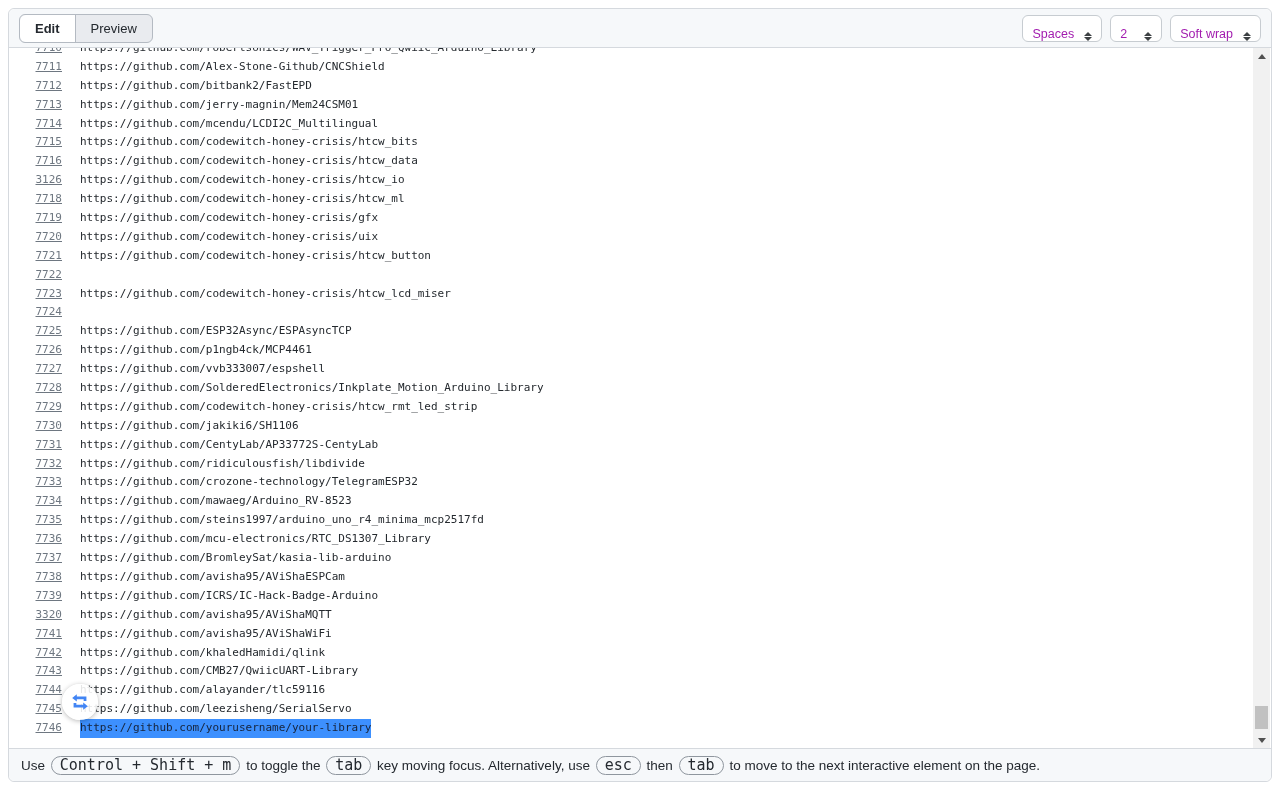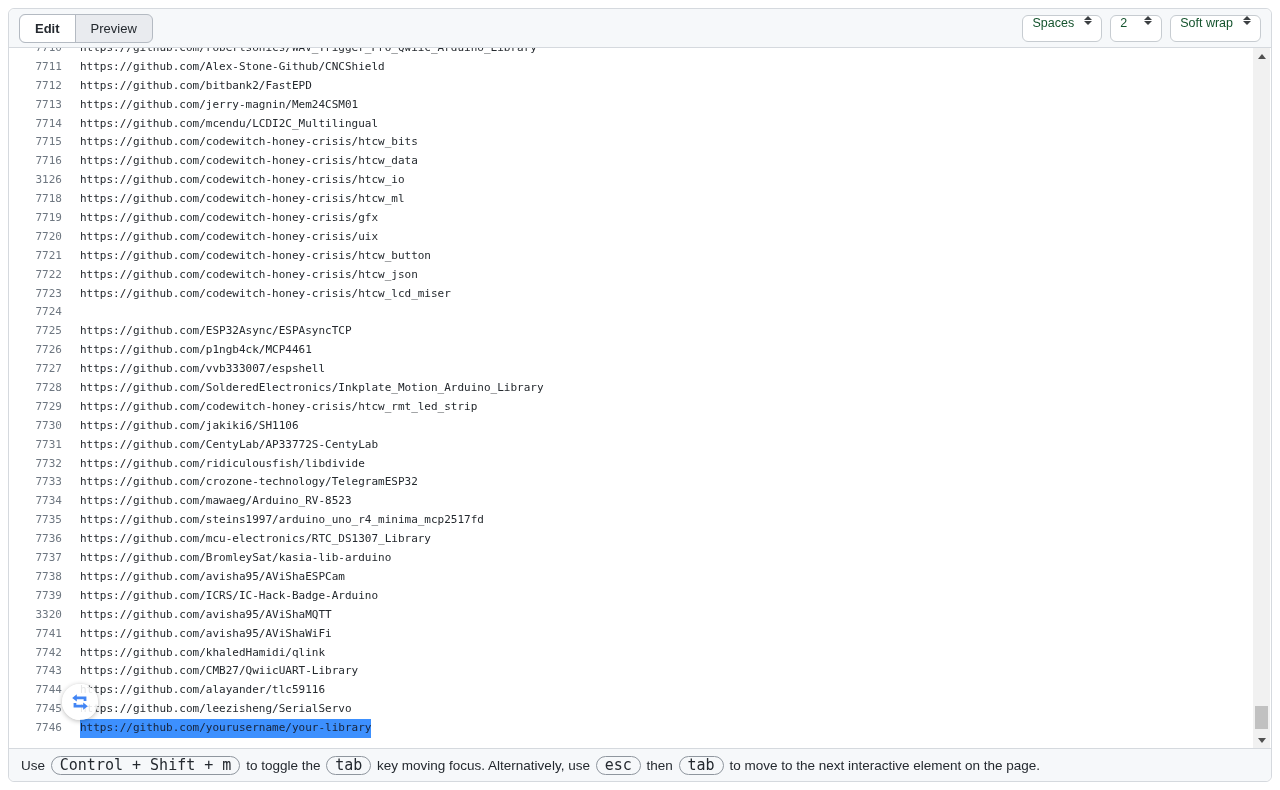--- a/index.html
+++ b/index.html
@@ -24,38 +24,38 @@
   .tab{
     padding:5px 15px; font-size:13px; color:#24292f; cursor:pointer;
     display:flex; align-items:center; background:transparent;
   }
   .tab.active{
     background:#fff; font-weight:700; border-right:1px solid #b4bac2;
     border-radius:6px 0 0 6px;
   }
   .header-controls{ display:flex; gap:8px; }
   .select{
-    display:flex; align-items:flex-start; justify-content:space-between;
+    display:flex; align-items:flex-end; justify-content:space-between;
     background:#fff; border:1px solid #c7ccd1; border-radius:6px;
-    height:27px; padding:0 9px; font-size:12.5px; color:#14532d; cursor:pointer;
+    height:27px; padding:0 9px; font-size:12.5px; color:#a21caf; cursor:pointer;
     gap:10px;
   }
   .select.narrow{ min-width:52px; }
   .updown{ display:inline-flex; flex-direction:column; gap:1px; }
   .updown i{ display:block; width:0; height:0; border-left:4px solid transparent;
              border-right:4px solid transparent; }
   .updown i.up{ border-bottom:4px solid #3c4043; }
   .updown i.down{ border-top:4px solid #3c4043; }
   
   .code-area{ flex:1; position:relative; overflow:hidden; background:#fff; }
   .code-lines{ margin-top:-9px; }
   .code-line{ display:flex; height:18.9px; line-height:18.9px; white-space:pre;
               font-family:"DejaVu Sans Mono", monospace; font-size:11px; }
   .ln{ width:53px; text-align:right; color:#6e7781; flex-shrink:0;
-       user-select:none; }
+       user-select:none;text-decoration:underline; }
   .lt{ margin-left:18px; color:#24292e; }
   .lt.selected{ background:#3d90fe; color:#16233a; }
   
   .vscrollbar{ position:absolute; top:0; right:1px; bottom:0; width:17px;
                background:#f1f1f1; }
   .sb-btn{ position:absolute; left:0; width:17px; height:16px;
            display:flex; align-items:center; justify-content:center; cursor:pointer; }
   .sb-btn.up{ top:0; } .sb-btn.down{ bottom:0; }
   .sb-btn i{ display:block; width:0; height:0; border-left:4px solid transparent;
              border-right:4px solid transparent; }
@@ -125,21 +125,21 @@
         <div class="code-line"><span class="ln">7712</span><span class="lt">https://github.com/bitbank2/FastEPD</span></div>
         <div class="code-line"><span class="ln">7713</span><span class="lt">https://github.com/jerry-magnin/Mem24CSM01</span></div>
         <div class="code-line"><span class="ln">7714</span><span class="lt">https://github.com/mcendu/LCDI2C_Multilingual</span></div>
         <div class="code-line"><span class="ln">7715</span><span class="lt">https://github.com/codewitch-honey-crisis/htcw_bits</span></div>
         <div class="code-line"><span class="ln">7716</span><span class="lt">https://github.com/codewitch-honey-crisis/htcw_data</span></div>
         <div class="code-line"><span class="ln">3126</span><span class="lt">https://github.com/codewitch-honey-crisis/htcw_io</span></div>
         <div class="code-line"><span class="ln">7718</span><span class="lt">https://github.com/codewitch-honey-crisis/htcw_ml</span></div>
         <div class="code-line"><span class="ln">7719</span><span class="lt">https://github.com/codewitch-honey-crisis/gfx</span></div>
         <div class="code-line"><span class="ln">7720</span><span class="lt">https://github.com/codewitch-honey-crisis/uix</span></div>
         <div class="code-line"><span class="ln">7721</span><span class="lt">https://github.com/codewitch-honey-crisis/htcw_button</span></div>
-        <div class="code-line"><span class="ln">7722</span><span class="lt">https://github.com/codewitch-honey-crisis/htcw_json</span></div>
+        <div class="code-line"><span class="ln">7722</span></div>
         <div class="code-line"><span class="ln">7723</span><span class="lt">https://github.com/codewitch-honey-crisis/htcw_lcd_miser</span></div>
         <div class="code-line"><span class="ln">7724</span></div>
         <div class="code-line"><span class="ln">7725</span><span class="lt">https://github.com/ESP32Async/ESPAsyncTCP</span></div>
         <div class="code-line"><span class="ln">7726</span><span class="lt">https://github.com/p1ngb4ck/MCP4461</span></div>
         <div class="code-line"><span class="ln">7727</span><span class="lt">https://github.com/vvb333007/espshell</span></div>
         <div class="code-line"><span class="ln">7728</span><span class="lt">https://github.com/SolderedElectronics/Inkplate_Motion_Arduino_Library</span></div>
         <div class="code-line"><span class="ln">7729</span><span class="lt">https://github.com/codewitch-honey-crisis/htcw_rmt_led_strip</span></div>
         <div class="code-line"><span class="ln">7730</span><span class="lt">https://github.com/jakiki6/SH1106</span></div>
         <div class="code-line"><span class="ln">7731</span><span class="lt">https://github.com/CentyLab/AP33772S-CentyLab</span></div>
         <div class="code-line"><span class="ln">7732</span><span class="lt">https://github.com/ridiculousfish/libdivide</span></div>

